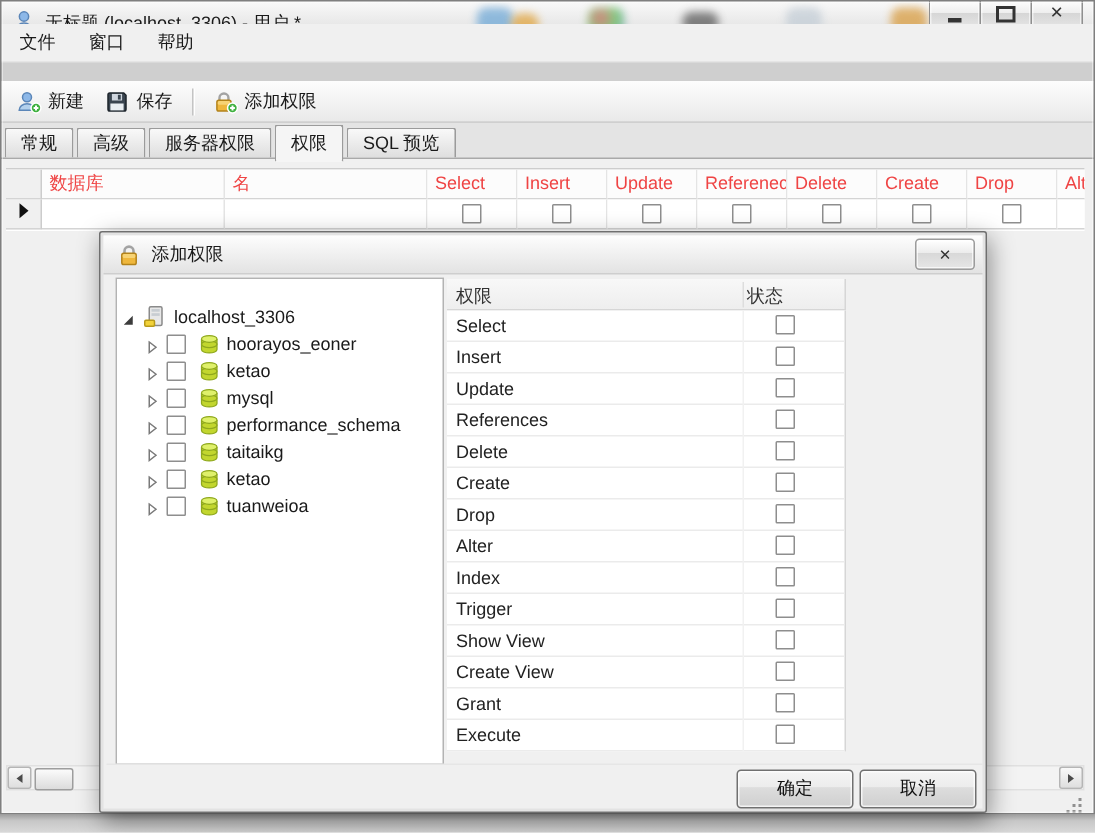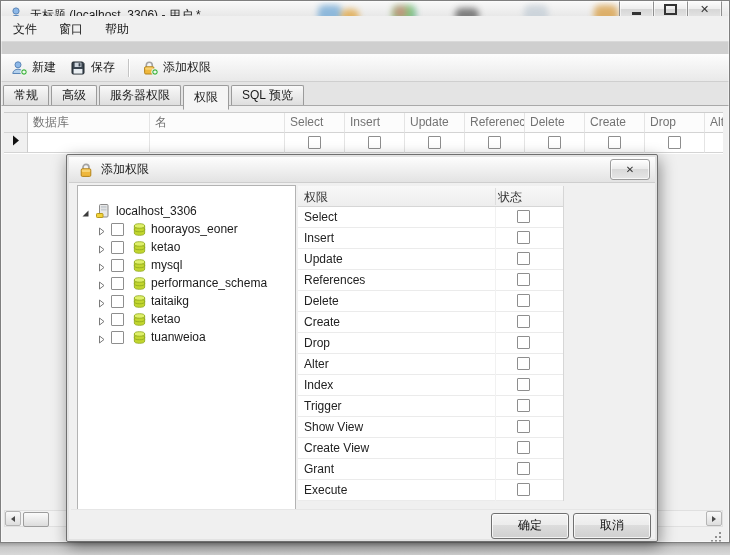--- a/index.html
+++ b/index.html
@@ -8,34 +8,34 @@
   #titlebar{position:absolute;left:0;top:0;width:730px;height:28px;background:linear-gradient(#fafafa,#ececec 45%,#dadada);border-bottom:1px solid #bdbdbd;overflow:hidden;}
   .blob{position:absolute;top:5px;width:24px;height:20px;border-radius:6px;filter:blur(3px);opacity:.75;}
   #title-icon{position:absolute;left:8px;top:6px;width:16px;height:16px;}
   #title-text{position:absolute;left:30px;top:7px;white-space:nowrap;}
   #win-controls{position:absolute;right:8px;top:0;display:flex;}
   .winbtn{width:33px;height:19px;border:1px solid #8f8f8f;border-top:none;border-radius:0 0 4px 4px;background:linear-gradient(#ffffff,#eeeeee 45%,#d6d6d6 46%,#e6e6e6);margin-left:-1px;display:flex;align-items:center;justify-content:center;box-shadow:inset 0 0 0 1px rgba(255,255,255,.6);}
   .glyph-min{width:9px;height:3px;background:#333;margin-top:8px;}
   .glyph-max{width:9px;height:7px;border:2px solid #333;}
   .glyph-x{font-size:11px;color:#333;line-height:1;}
   
-  #menubar{position:absolute;left:0;top:16px;width:730px;height:26px;background:#f0f0f0;border-bottom:1px solid #d9d9d9;display:flex;align-items:center;padding-left:2px;box-sizing:border-box;}
+  #menubar{position:absolute;left:0;top:16px;width:730px;height:26px;background:#f0f0f0;border-bottom:1px solid #d9d9d9;display:flex;align-items:flex-start;padding-left:2px;box-sizing:border-box;}
   .menu-item{padding:0 11px;line-height:24px;}
   #toolbar{position:absolute;left:0;top:54px;width:730px;height:28px;background:linear-gradient(#fdfdfd,#e9e9e9);border-bottom:1px solid #cfcfcf;display:flex;align-items:center;padding-left:4px;box-sizing:border-box;}
   .tbtn{display:flex;align-items:center;gap:4px;height:22px;padding:0 7px;border-radius:2px;}
   .ticon{width:17px;height:16px;display:inline-block;}
   .tsep{width:1px;height:18px;background:#c4c4c4;margin:0 6px;box-shadow:1px 0 0 #fff;}
-  #tabstrip{position:absolute;left:0;top:82px;width:730px;height:24px;background:#e4e4e4;border-bottom:1px solid #a9a9a9;display:flex;align-items:flex-start;padding-left:3px;box-sizing:border-box;}
+  #tabstrip{position:absolute;left:0;top:82px;width:730px;height:24px;background:#e4e4e4;border-bottom:1px solid #a9a9a9;display:flex;align-items:center;padding-left:3px;box-sizing:border-box;}
   .tab{height:19px;margin-top:3px;padding:0 10px;line-height:19px;background:linear-gradient(#f9f9f9,#dedede);border:1px solid #9b9b9b;border-bottom:none;border-radius:2px 2px 0 0;margin-right:2px;white-space:nowrap;}
   .tab.active{height:23px;background:#f5f5f5;line-height:23px;position:relative;z-index:2;margin-bottom:-1px;border-bottom:1px solid #f5f5f5;}
   
   #content{position:absolute;left:0;top:106px;width:730px;height:437px;background:#f0f0f0;}
   #grid{position:absolute;left:4px;top:6px;width:719px;height:41px;overflow:hidden;border-top:1px solid #cdcdcd;background:#fff;}
   #grid-header,#grid-row{display:flex;height:20px;}
-  .gcell{box-sizing:border-box;border-right:1px solid #e4e4e4;border-bottom:1px solid #d4d4d4;padding-left:5px;line-height:19px;background:#fcfcfc;white-space:nowrap;overflow:hidden;flex:0 0 auto;color:#737373;}
+  .gcell{box-sizing:border-box;border-right:1px solid #e4e4e4;border-bottom:1px solid #d4d4d4;padding-left:5px;line-height:19px;background:#fcfcfc;white-space:nowrap;overflow:hidden;flex:0 0 auto;color:#ef4444;}
   #grid-row .gcell{background:#fff;display:flex;align-items:center;justify-content:center;padding:0;}
   #grid-row .gtext{justify-content:flex-start;padding-left:5px;}
   .gsel{width:24px;background:#f0f0f0 !important;border-right:1px solid #cccccc;display:flex;align-items:center;justify-content:center;padding:0;}
   
   .cb{width:13px;height:13px;box-sizing:border-box;border:1px solid #8e8e8e;background:#fff;display:inline-block;position:relative;border-radius:1px;}
   .cb.checked::after{content:"\2714";position:absolute;left:0;top:-1px;width:11px;text-align:center;font-size:10px;color:#111;}
   
   #hscroll{position:absolute;left:4px;top:404px;width:719px;height:17px;background:#f3f3f3;border:1px solid #e0e0e0;box-sizing:border-box;}
   .sbtn{position:absolute;box-sizing:border-box;background:linear-gradient(#f9f9f9,#dedede);border:1px solid #b5b5b5;border-radius:2px;display:flex;align-items:center;justify-content:center;}
   .tri{width:0;height:0;}

